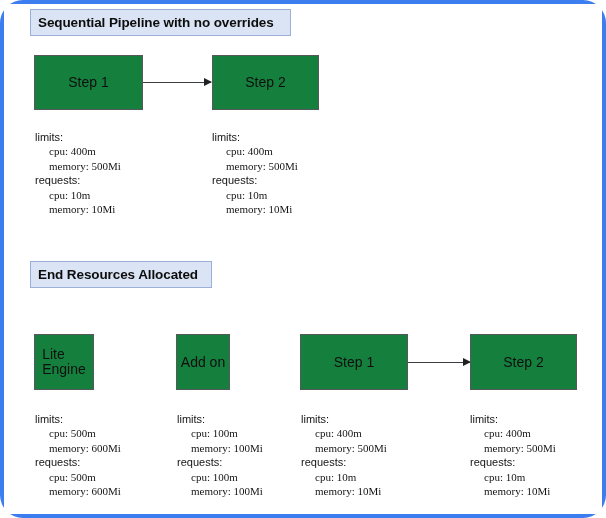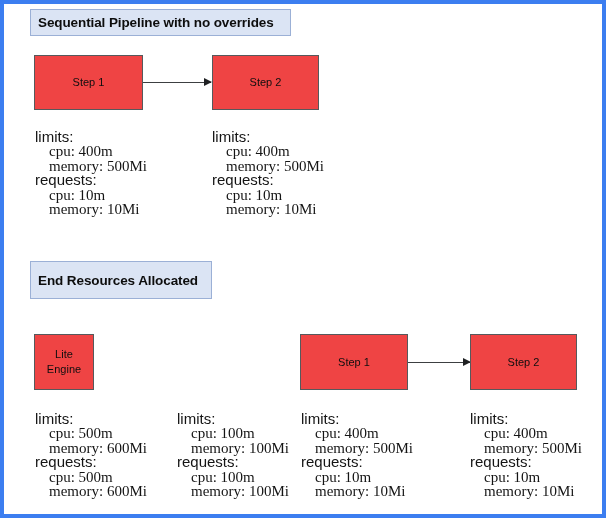--- a/index.html
+++ b/index.html
@@ -10,20 +10,21 @@
   body {
     font-family: "Liberation Sans", sans-serif;
   }
   #canvas {
     position: relative;
     width: 606px;
     height: 518px;
     background: #ffffff;
     box-sizing: border-box;
     overflow: hidden;
+    border-radius: 23px;
   }
   .frame-border {
     position: absolute;
     left: 0;
     top: 0;
     width: 606px;
     height: 518px;
     box-sizing: border-box;
     border: 4px solid #3c7ef0;
     pointer-events: none;
@@ -48,27 +49,27 @@
     font-size: 13.5px;
     color: #0d0d0d;
     letter-spacing: -0.1px;
     white-space: nowrap;
   }
 
   
   .node-box {
     position: absolute;
     box-sizing: border-box;
-    background: #ef4444;
+    background: #15803d;
     border: 1.4px solid #56595c;
     display: flex;
     align-items: center;
     justify-content: center;
-    text-align: center;
-    font-size: 11px;
+    text-align: left;
+    font-size: 14px;
     color: #0f0f0f;
     line-height: 15px;
   }
   .node-box .node-label {
     display: block;
     white-space: pre-line;
   }
 
   
   .arrow {
@@ -84,21 +85,21 @@
     width: 0;
     height: 0;
     border-top: 4.2px solid transparent;
     border-bottom: 4.2px solid transparent;
     border-left: 8px solid #1f2123;
   }
 
   
   .res-block {
     position: absolute;
-    font-size: 15px;
+    font-size: 11px;
     line-height: 14.4px;
     color: #141414;
     white-space: nowrap;
   }
   .res-block .res-line {
     display: block;
   }
   .res-block .res-line.indent {
     padding-left: 14px;
     font-family: Liberation Serif, serif;
@@ -134,27 +135,30 @@
 
     <div class="res-block" style="left:212px; top:130px;">
       <span class="res-line">limits:</span>
       <span class="res-line indent">cpu: 400m</span>
       <span class="res-line indent">memory: 500Mi</span>
       <span class="res-line">requests:</span>
       <span class="res-line indent">cpu: 10m</span>
       <span class="res-line indent">memory: 10Mi</span>
     </div>
 
-    <div class="title-chip" style="left:30px; top:261px; width:182px; height:38px;">End Resources Allocated</div>
+    <div class="title-chip" style="left:30px; top:261px; width:182px; height:27px;">End Resources Allocated</div>
 
     <div class="node-box" style="left:34px; top:334px; width:60px; height:56px;">
       <span class="node-label">Lite
 Engine</span>
     </div>
 
+    <div class="node-box" style="left:176px; top:334px; width:54px; height:56px;">
+      <span class="node-label">Add on</span>
+    </div>
 
     <div class="node-box" style="left:300px; top:334px; width:108px; height:56px;">
       <span class="node-label">Step 1</span>
     </div>
 
     <div class="arrow" style="left:408px; top:362px; width:62px;"></div>
 
     <div class="node-box" style="left:470px; top:334px; width:107px; height:56px;">
       <span class="node-label">Step 2</span>
     </div>

